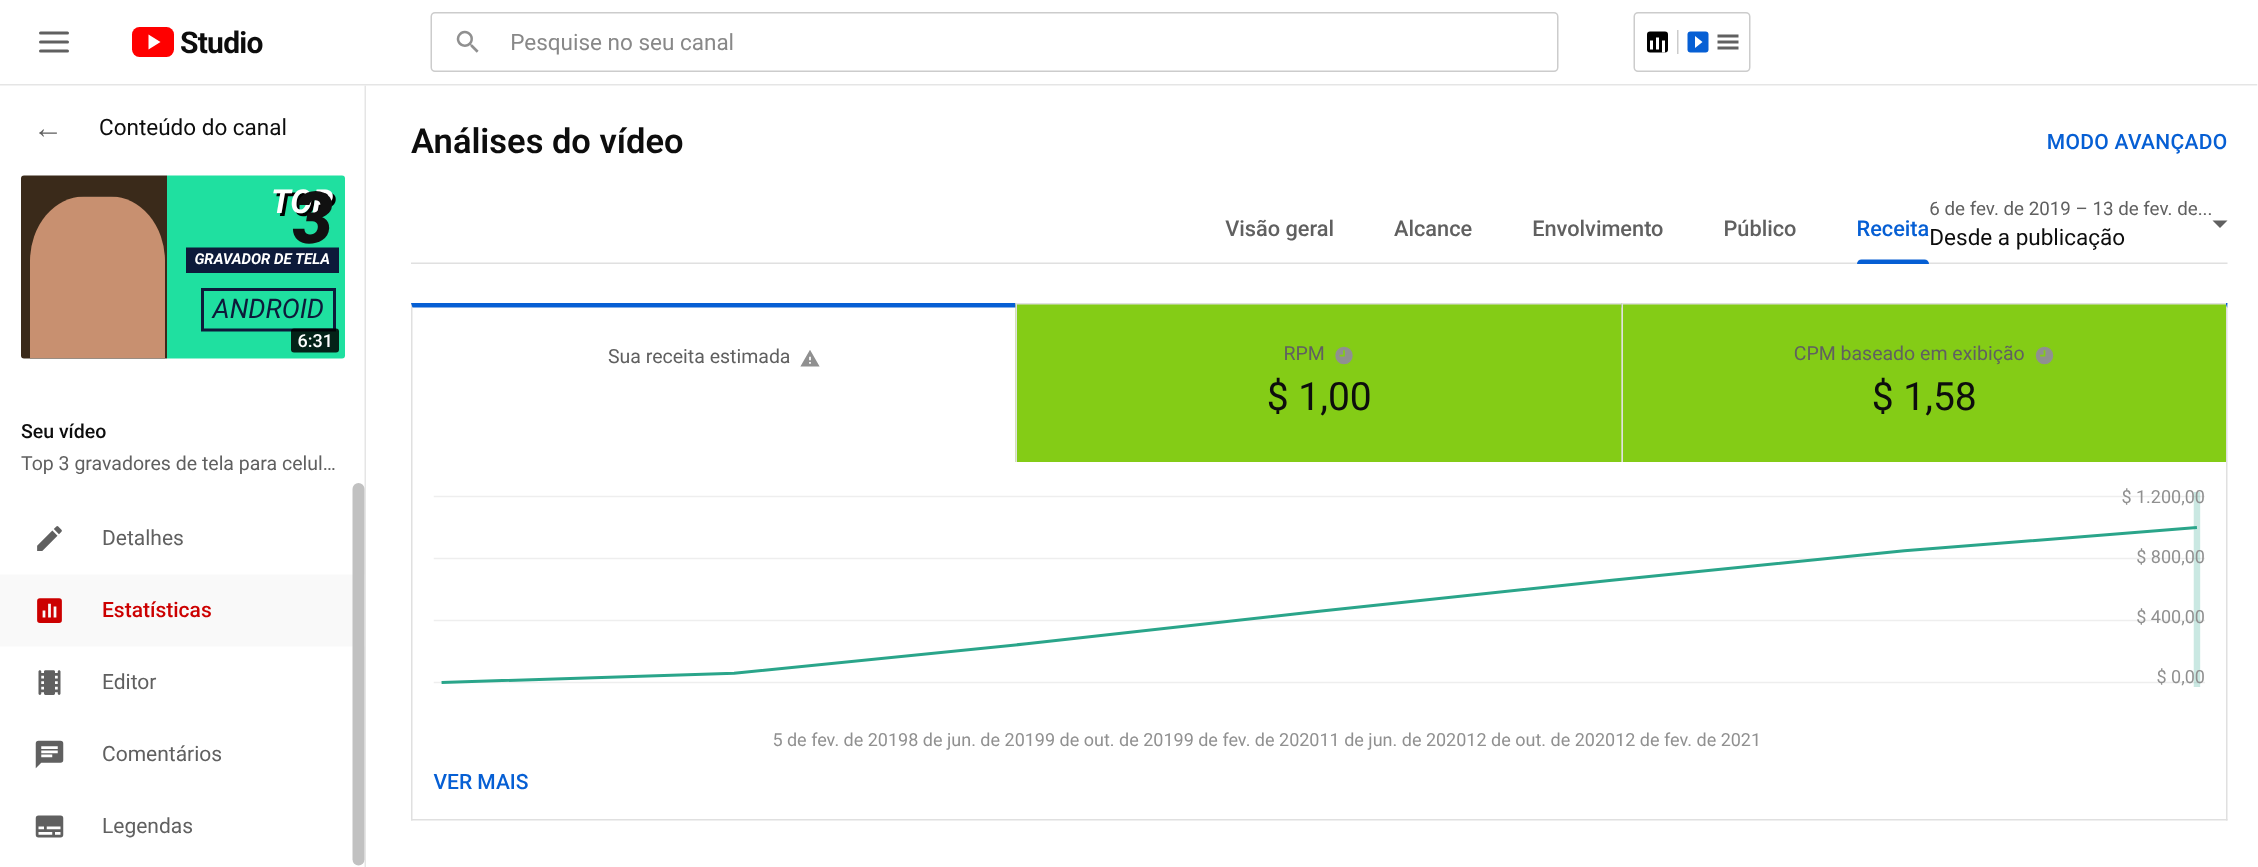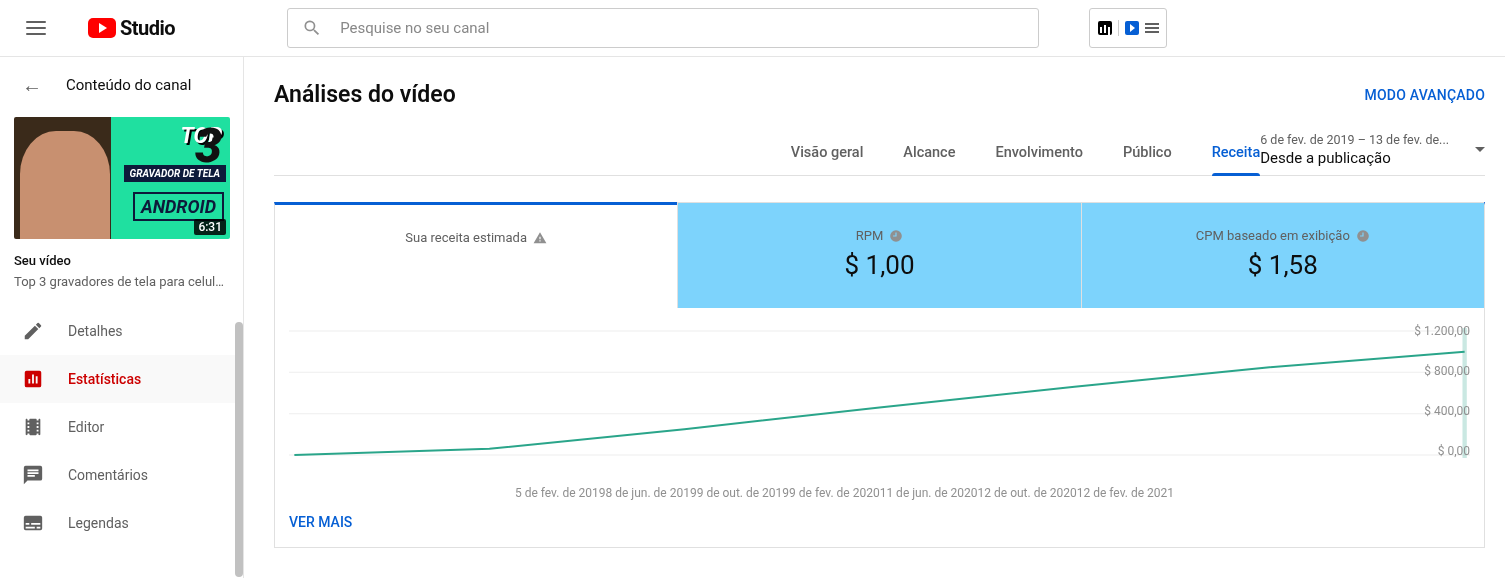--- a/index.html
+++ b/index.html
@@ -33,50 +33,50 @@
 .sidebar-scroll { position: absolute; right: 0; top: 265px; width: 8px; height: 255px; background: #c1c1c1; border-radius: 4px; }
 .back-row { height: 56px; display: flex; align-items: center; padding: 0 22px; gap: 24px; cursor: pointer; }
 .back-arrow { font-size: 20px; color: #606060; }
 .back-label { font-size: 15px; color: #0d0d0d; font-weight: 400; }
 .thumb-wrap { padding: 4px 14px 0; }
 .thumb { width: 216px; height: 122px; border-radius: 2px; position: relative; background: linear-gradient(90deg, #3a2a1a 0%, #3a2a1a 45%, #1fe0a0 45%, #1fe0a0 100%); overflow: hidden; }
 .thumb-person { position: absolute; left: 6px; top: 14px; width: 90px; height: 108px; background: radial-gradient(ellipse 40px 32px at 50% 26%, #c89070 0%, #c89070 100%), #1a2a2a; border-radius: 40% 40% 0 0; }
 .thumb-top { position: absolute; right: 8px; top: 6px; font-weight: 700; color: #fff; font-size: 22px; font-style: italic; text-shadow: 2px 2px 0 #000; }
 .thumb-three { position: absolute; right: 8px; top: 0px; font-weight: 900; color: #111; font-size: 48px; font-style: italic; }
 .thumb-banner { position: absolute; right: 4px; top: 48px; background: #0d1a3a; color: #fff; font-size: 10px; font-weight: 700; padding: 3px 6px; font-style: italic; }
-.thumb-android { position: absolute; right: 6px; bottom: 18px; background: #1fe0a0; color: #0d1a3a; font-size: 18px; font-weight: 700; font-style: italic; padding: 2px 6px; border: 2px solid #0d1a3a; }
+.thumb-android { position: absolute; right: 6px; bottom: 18px; background: #1fe0a0; color: #0d1a3a; font-size: 18px; font-weight: 400; font-style: italic; padding: 2px 6px; border: 2px solid #0d1a3a; }
 .thumb-dur { position: absolute; right: 4px; bottom: 4px; background: rgba(0,0,0,0.85); color: #fff; font-size: 12px; padding: 1px 4px; border-radius: 2px; font-weight: 500; }
-.video-meta { padding: 14px 14px 18px; }
+.video-meta { padding: 14px 14px 18px; margin-top: 28px; }
 .video-label { font-size: 13px; font-weight: 500; color: #0d0d0d; margin-bottom: 6px; }
 .video-title { font-size: 13px; color: #606060; white-space: nowrap; overflow: hidden; text-overflow: ellipsis; }
 .nav-item { height: 48px; display: flex; align-items: center; padding: 0 22px; gap: 24px; cursor: pointer; color: #606060; font-size: 14px; }
 .nav-item.active { color: #cc0000; background: #f9f9f9; }
 .nav-item.active .nav-label { font-weight: 500; }
 .nav-icon { width: 22px; height: 22px; display: flex; align-items: center; justify-content: center; fill: currentColor; }
 
 
 .main { flex: 1; padding: 24px 20px 0 30px; overflow: hidden; }
 .main-header { display: flex; align-items: center; justify-content: space-between; margin-bottom: 24px; }
 .main-title { font-size: 23px; font-weight: 600; color: #0d0d0d; }
 .mode-link { font-size: 14px; font-weight: 500; color: #065fd4; cursor: pointer; letter-spacing: 0.2px; }
 .tabs-row { display: flex; align-items: flex-end; justify-content: flex-end; border-bottom: 1px solid #e0e0e0; }
 .tabs { display: flex; gap: 40px; }
 .tab { font-size: 14.5px; color: #606060; padding: 0 0 14px; cursor: pointer; position: relative; font-weight: 500; }
 .tab.active { color: #065fd4; }
 .tab.active::after { content: ''; position: absolute; left: 0; right: 0; bottom: -1px; height: 3px; background: #065fd4; border-radius: 3px 3px 0 0; }
-.date-picker { padding-bottom: 8px; cursor: pointer; display: flex; align-items: center; gap: 26px; }
+.date-picker { padding-bottom: 8px; cursor: pointer; display: flex; align-items: center; }
 .date-texts { text-align: left; }
 .date-range { font-size: 12.5px; color: #606060; margin-bottom: 2px; }
 .date-period { font-size: 15px; color: #0d0d0d; }
 .drop-arrow { border-left: 5px solid transparent; border-right: 5px solid transparent; border-top: 5px solid #606060; }
 
 
 .cards { display: flex; margin-top: 26px; border-top: 3px solid #065fd4; border-left: 1px solid #e0e0e0; border-right: 1px solid #e0e0e0; }
 .card { flex: 1; padding: 22px 10px 28px; text-align: center; cursor: pointer; }
-.card.inactive { background: #7dd3fc; border-top: 1px solid #e0e0e0; margin-top: -3px; }
+.card.inactive { background: #84cc16; border-top: 1px solid #e0e0e0; margin-top: -3px; }
 .card + .card { border-left: 1px solid #e0e0e0; }
 .card-label { font-size: 13px; color: #606060; display: inline-flex; align-items: center; gap: 6px; }
 .info-ico { width: 14px; height: 14px; fill: #909090; }
 .card-value { font-size: 26px; font-weight: 400; color: #0d0d0d; margin-top: 6px; }
 
 
 .chart-area { border: 1px solid #e0e0e0; border-top: none; padding: 20px 14px 16px; }
 .chart-svg-wrap { height: 150px; position: relative; }
 .y-label { position: absolute; font-size: 12px; color: #909090; }
 .x-labels { display: flex; justify-content: center; font-size: 12px; color: #909090; margin-top: 8px; padding: 0 4px; }

